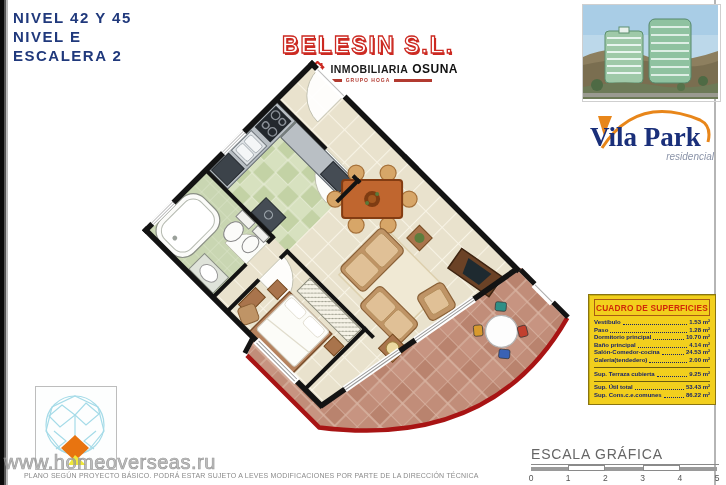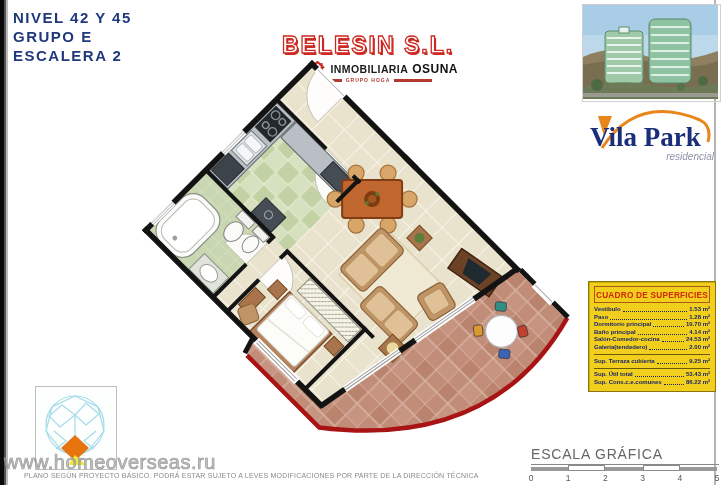--- a/index.html
+++ b/index.html
@@ -30,21 +30,21 @@
   .vilapark{position:absolute;left:582px;top:102px;width:137px;height:64px;}
 
   
   .plan{position:absolute;left:130px;top:48px;}
 
   
   .keyplan{position:absolute;left:35px;top:386px;width:80px;height:82px;
     border:1px solid #bdbdbd;background:#fdfefe;}
 
   
-  .surfaces{position:absolute;left:588px;top:281px;width:128px;
+  .surfaces{position:absolute;left:588px;top:294px;width:128px;
     background:#f2cf1d;border:1px solid #8a7410;box-shadow:1px 1px 0 #c9b20e inset;
     padding:4px 5px 5px 5px;box-sizing:border-box;}
   .s-title{border:1px solid #a85a14;color:#d02808;font-weight:bold;font-size:8.3px;
     text-align:center;padding:2.5px 0;letter-spacing:.2px;margin-bottom:3px;}
   .s-row{display:flex;align-items:flex-end;font-size:6px;font-weight:bold;color:#18246a;
     line-height:7.6px;}
   .s-lbl{white-space:nowrap;}
   .s-dots{flex:1;border-bottom:1px dotted #18246a;margin:0 2px 1.5px 2px;}
   .s-val{white-space:nowrap;}
   .s-rule{border-top:1px solid #6a5a10;margin:2.5px 0;}
@@ -66,21 +66,21 @@
 </style>
 </head>
 <body>
 
 <div class="page">
   <div class="left-bar"></div>
   <div class="right-line"></div>
 
   <div class="header">
     <div>NIVEL 42 Y 45</div>
-    <div>GRUPO E</div>
+    <div>NIVEL E</div>
     <div>ESCALERA 2</div>
   </div>
 
   <div class="belesin">
     <div class="belesin-name">BELESIN S.L.</div>
     <div class="osuna-row">
       <svg width="17" height="15" viewBox="0 0 17 15">
         <path d="M2 7 L8.5 1 L15 7" fill="none" stroke="#cc2a22" stroke-width="2.2"></path>
         <rect x="4" y="7" width="9" height="7" fill="none" stroke="#cc2a22" stroke-width="2"></rect>
         <circle cx="8.5" cy="10.5" r="1.6" fill="#cc2a22"></circle>

